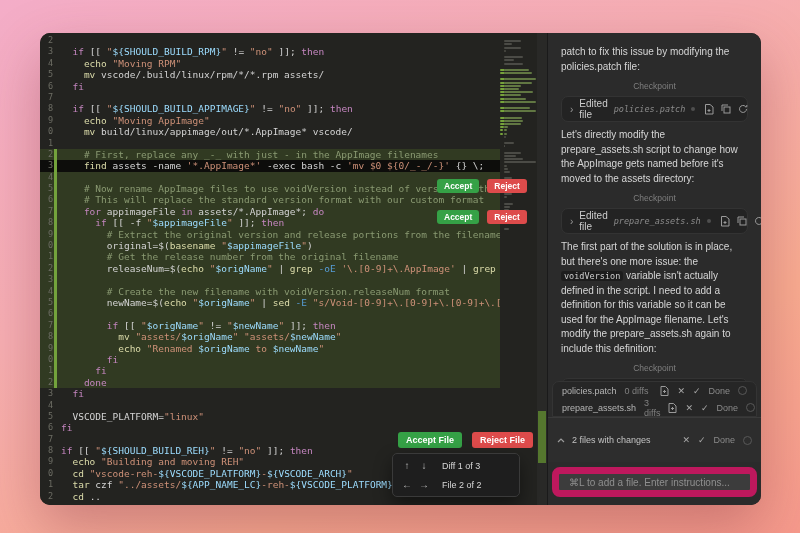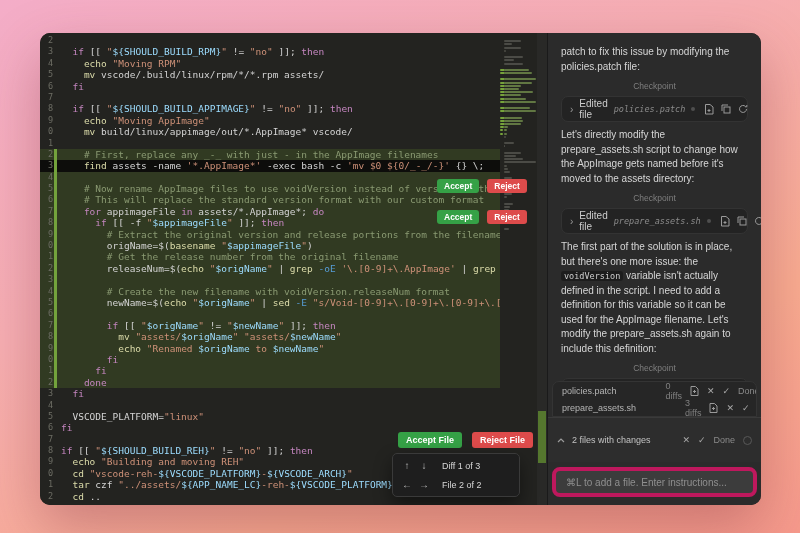--- a/index.html
+++ b/index.html
@@ -62,29 +62,29 @@
   .card-chevron{color:#9a9a9a;font-size:10px;}
   .card-label{color:#cccccc;font-size:10px;}
   .card-file{color:#8a8a8a;font-size:8.5px;font-style:italic;
     font-family:"DejaVu Sans Mono",monospace;}
   .card-icons{margin-left:auto;display:flex;align-items:center;gap:7px;color:#9a9a9a;}
   .card-dot{width:4px;height:4px;border-radius:50%;background:#4e4e4e;margin-right:2px;}
   .icon-btn{display:flex;align-items:center;cursor:pointer;color:#9a9a9a;}
   
   .files{margin:0 4px;background:#262626;border:1px solid #343434;border-radius:7px 7px 0 0;overflow:hidden;}
   .file-row{display:flex;align-items:center;height:17px;padding:0 9px;gap:8px;font-size:9px;}
-  .file-name{color:#b5b5b5;} .file-diffs{color:#808080;margin-left:41px;}
+  .file-name{color:#b5b5b5;} .file-diffs{color:#808080;}
   .row-icons{margin-left:auto;display:flex;gap:8px;align-items:center;color:#a8a8a8;font-size:9px;}
   .glyph{cursor:pointer;}
   .done{color:#8a8a8a;} .status-circle{width:7px;height:7px;border:1px solid #585858;border-radius:50%;}
   .files-footer{display:flex;align-items:center;height:20px;padding:12px 9px;gap:7px;
     border-top:1px solid #3a3a3a;background:#2d2d2d;font-size:9px;color:#c2c2c2;}
   .input-wrap{margin:5px 4px 8px;}
   .chat-input{width:100%;box-sizing:border-box;height:30px;background:#3c3c3c;
-    border:4px solid #be185d;border-radius:8px;color:#cfcfcf;padding:0 10px;font-size:10px;
+    border:7px solid #be185d;border-radius:8px;color:#cfcfcf;padding:0 10px;font-size:10px;
     font-family:"Liberation Sans",sans-serif;outline:none;}
   .chat-input::placeholder{color:#8f8f8f;}
 </style>
 </head>
 <body>
 
 <div class="window">
 
   <div class="editor">
     <div class="code-lines">
@@ -99,21 +99,21 @@
         <div class="code-line"><span class="ln">0</span><span class="chbar"></span><span class="code"><span class="tk-p">    </span><span class="tk-f">mv</span><span class="tk-p"> build/linux/appimage/out/*.AppImage* vscode/</span></span></div>
         <div class="code-line"><span class="ln">1</span><span class="chbar"></span><span class="code"></span></div>
         <div class="code-line added"><span class="ln">2</span><span class="chbar"></span><span class="code"><span class="tk-c">    # First, replace any _-_ with just - in the AppImage filenames</span></span></div>
         <div class="code-line added current"><span class="ln">3</span><span class="chbar"></span><span class="code"><span class="tk-p">    </span><span class="tk-f">find</span><span class="tk-p"> assets -name </span><span class="tk-s">'*.AppImage*'</span><span class="tk-p"> -exec bash -c </span><span class="tk-s">'mv $0 ${0/_-_/-}'</span><span class="tk-p"> {} \;</span></span></div>
         <div class="code-line added"><span class="ln">4</span><span class="chbar"></span><span class="code"></span></div>
         <div class="code-line added"><span class="ln">5</span><span class="chbar"></span><span class="code"><span class="tk-c">    # Now rename AppImage files to use voidVersion instead of version in the filename</span></span></div>
         <div class="code-line added"><span class="ln">6</span><span class="chbar"></span><span class="code"><span class="tk-c">    # This will replace the standard version format with our custom format</span></span></div>
         <div class="code-line added"><span class="ln">7</span><span class="chbar"></span><span class="code"><span class="tk-p">    </span><span class="tk-k">for</span><span class="tk-p"> appimageFile </span><span class="tk-k">in</span><span class="tk-p"> assets/*.AppImage*; </span><span class="tk-k">do</span></span></div>
         <div class="code-line added"><span class="ln">8</span><span class="chbar"></span><span class="code"><span class="tk-p">      </span><span class="tk-k">if</span><span class="tk-p"> [[ -f </span><span class="tk-s">"</span><span class="tk-v">$appimageFile</span><span class="tk-s">"</span><span class="tk-p"> ]]; </span><span class="tk-k">then</span></span></div>
         <div class="code-line added"><span class="ln">9</span><span class="chbar"></span><span class="code"><span class="tk-c">        # Extract the original version and release portions from the filename</span></span></div>
-        <div class="code-line added"><span class="ln">0</span><span class="chbar"></span><span class="code"><span class="tk-p">        origName=$(</span><span class="tk-f">basename</span><span class="tk-p"> </span><span class="tk-s">"</span><span class="tk-v">$appimageFile</span><span class="tk-s">"</span><span class="tk-p">)</span></span></div>
+        <div class="code-line added"><span class="ln">0</span><span class="chbar"></span><span class="code"><span class="tk-p">        original=$(</span><span class="tk-f">basename</span><span class="tk-p"> </span><span class="tk-s">"</span><span class="tk-v">$appimageFile</span><span class="tk-s">"</span><span class="tk-p">)</span></span></div>
         <div class="code-line added"><span class="ln">1</span><span class="chbar"></span><span class="code"><span class="tk-c">        # Get the release number from the original filename</span></span></div>
         <div class="code-line added"><span class="ln">2</span><span class="chbar"></span><span class="code"><span class="tk-p">        releaseNum=$(</span><span class="tk-f">echo</span><span class="tk-p"> </span><span class="tk-s">"</span><span class="tk-v">$origName</span><span class="tk-s">"</span><span class="tk-p"> | </span><span class="tk-f">grep</span><span class="tk-p"> </span><span class="tk-fl">-oE</span><span class="tk-p"> </span><span class="tk-s">'\.[0-9]+\.AppImage'</span><span class="tk-p"> | </span><span class="tk-f">grep</span><span class="tk-p"> </span></span></div>
         <div class="code-line added"><span class="ln">3</span><span class="chbar"></span><span class="code"></span></div>
         <div class="code-line added"><span class="ln">4</span><span class="chbar"></span><span class="code"><span class="tk-c">        # Create the new filename with voidVersion.releaseNum format</span></span></div>
         <div class="code-line added"><span class="ln">5</span><span class="chbar"></span><span class="code"><span class="tk-p">        newName=$(</span><span class="tk-f">echo</span><span class="tk-p"> </span><span class="tk-s">"</span><span class="tk-v">$origName</span><span class="tk-s">"</span><span class="tk-p"> | </span><span class="tk-f">sed</span><span class="tk-p"> </span><span class="tk-fl">-E</span><span class="tk-p"> </span><span class="tk-s">"s/Void-[0-9]+\.[0-9]+\.[0-9]+\.[0-9]+/Void-</span></span></div>
         <div class="code-line added"><span class="ln">6</span><span class="chbar"></span><span class="code"></span></div>
         <div class="code-line added"><span class="ln">7</span><span class="chbar"></span><span class="code"><span class="tk-p">        </span><span class="tk-k">if</span><span class="tk-p"> [[ </span><span class="tk-s">"</span><span class="tk-v">$origName</span><span class="tk-s">"</span><span class="tk-p"> != </span><span class="tk-s">"</span><span class="tk-v">$newName</span><span class="tk-s">"</span><span class="tk-p"> ]]; </span><span class="tk-k">then</span></span></div>
         <div class="code-line added"><span class="ln">8</span><span class="chbar"></span><span class="code"><span class="tk-p">          </span><span class="tk-f">mv</span><span class="tk-p"> </span><span class="tk-s">"assets/</span><span class="tk-v">$origName</span><span class="tk-s">"</span><span class="tk-p"> </span><span class="tk-s">"assets/</span><span class="tk-v">$newName</span><span class="tk-s">"</span></span></div>
         <div class="code-line added"><span class="ln">9</span><span class="chbar"></span><span class="code"><span class="tk-p">          </span><span class="tk-f">echo</span><span class="tk-p"> </span><span class="tk-s">"Renamed </span><span class="tk-v">$origName</span><span class="tk-s"> to </span><span class="tk-v">$newName</span><span class="tk-s">"</span></span></div>
         <div class="code-line added"><span class="ln">0</span><span class="chbar"></span><span class="code"><span class="tk-p">        </span><span class="tk-k">fi</span></span></div>

